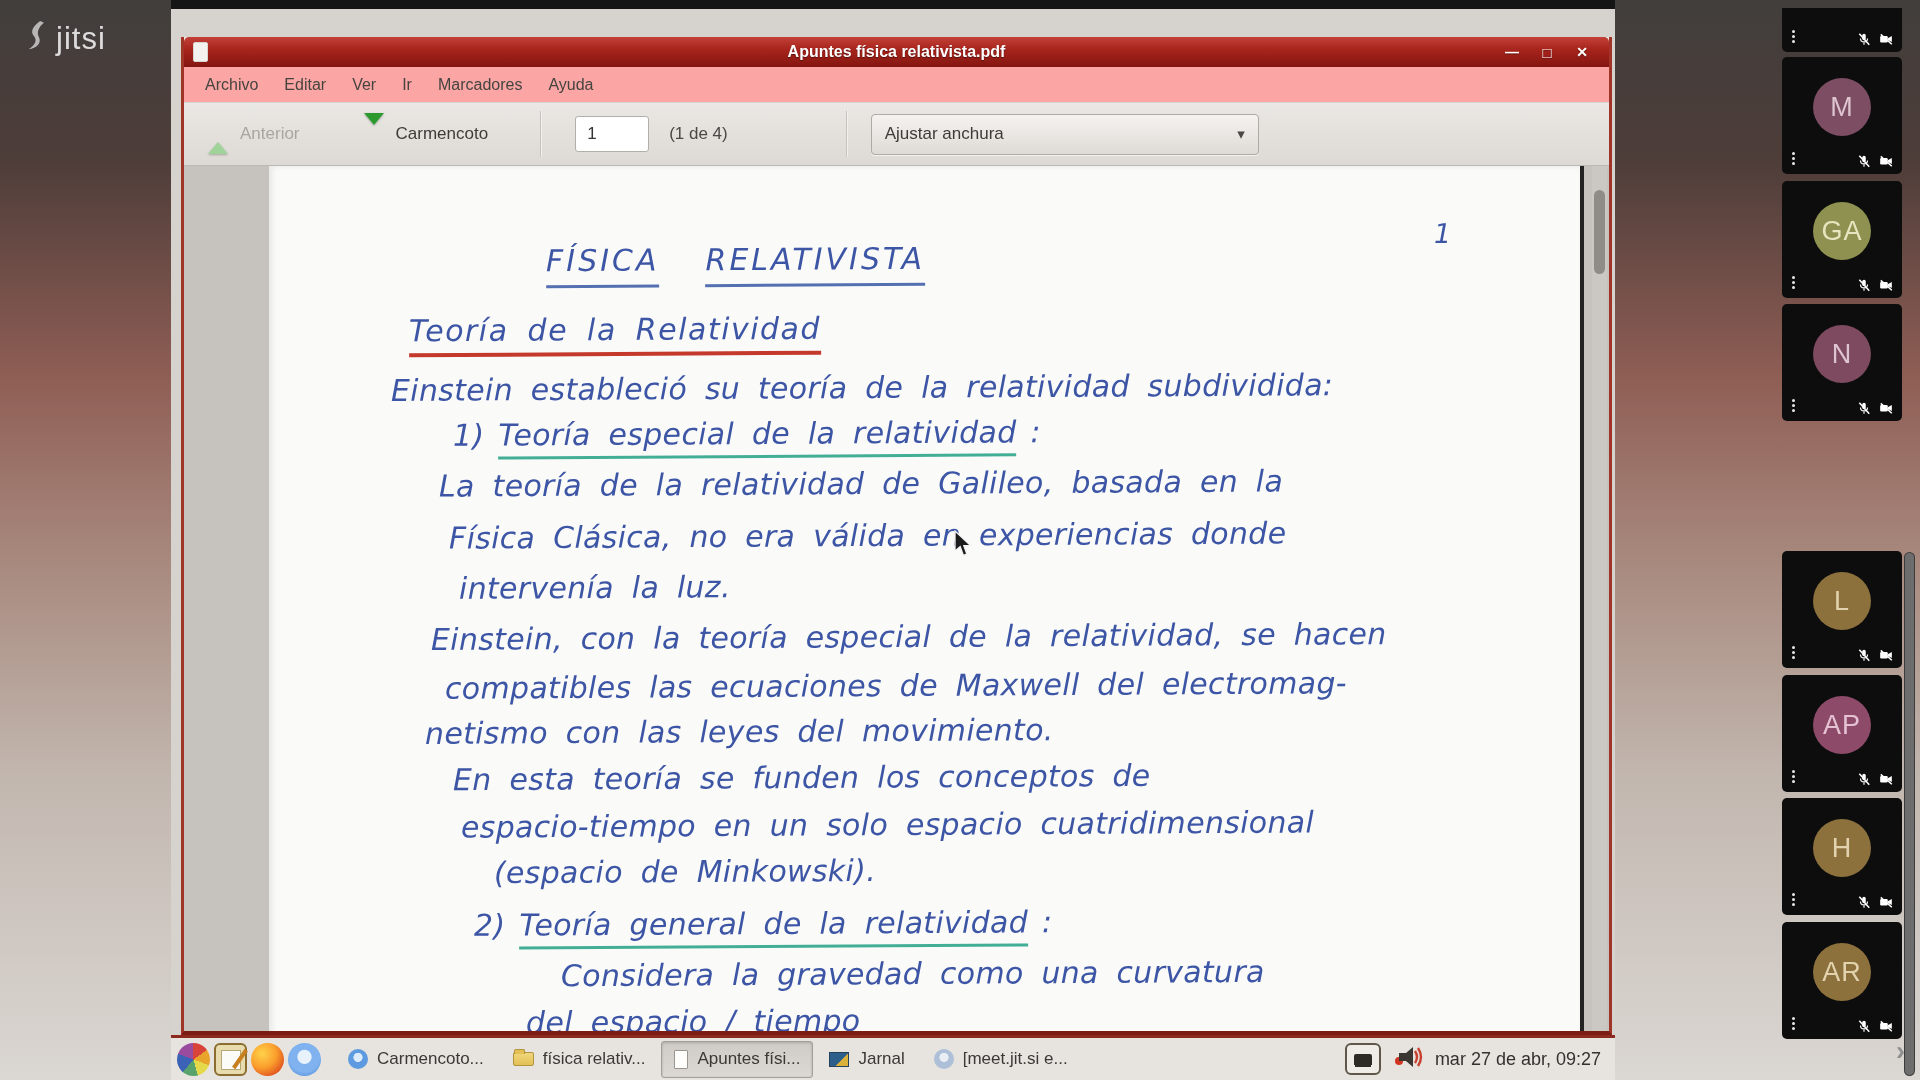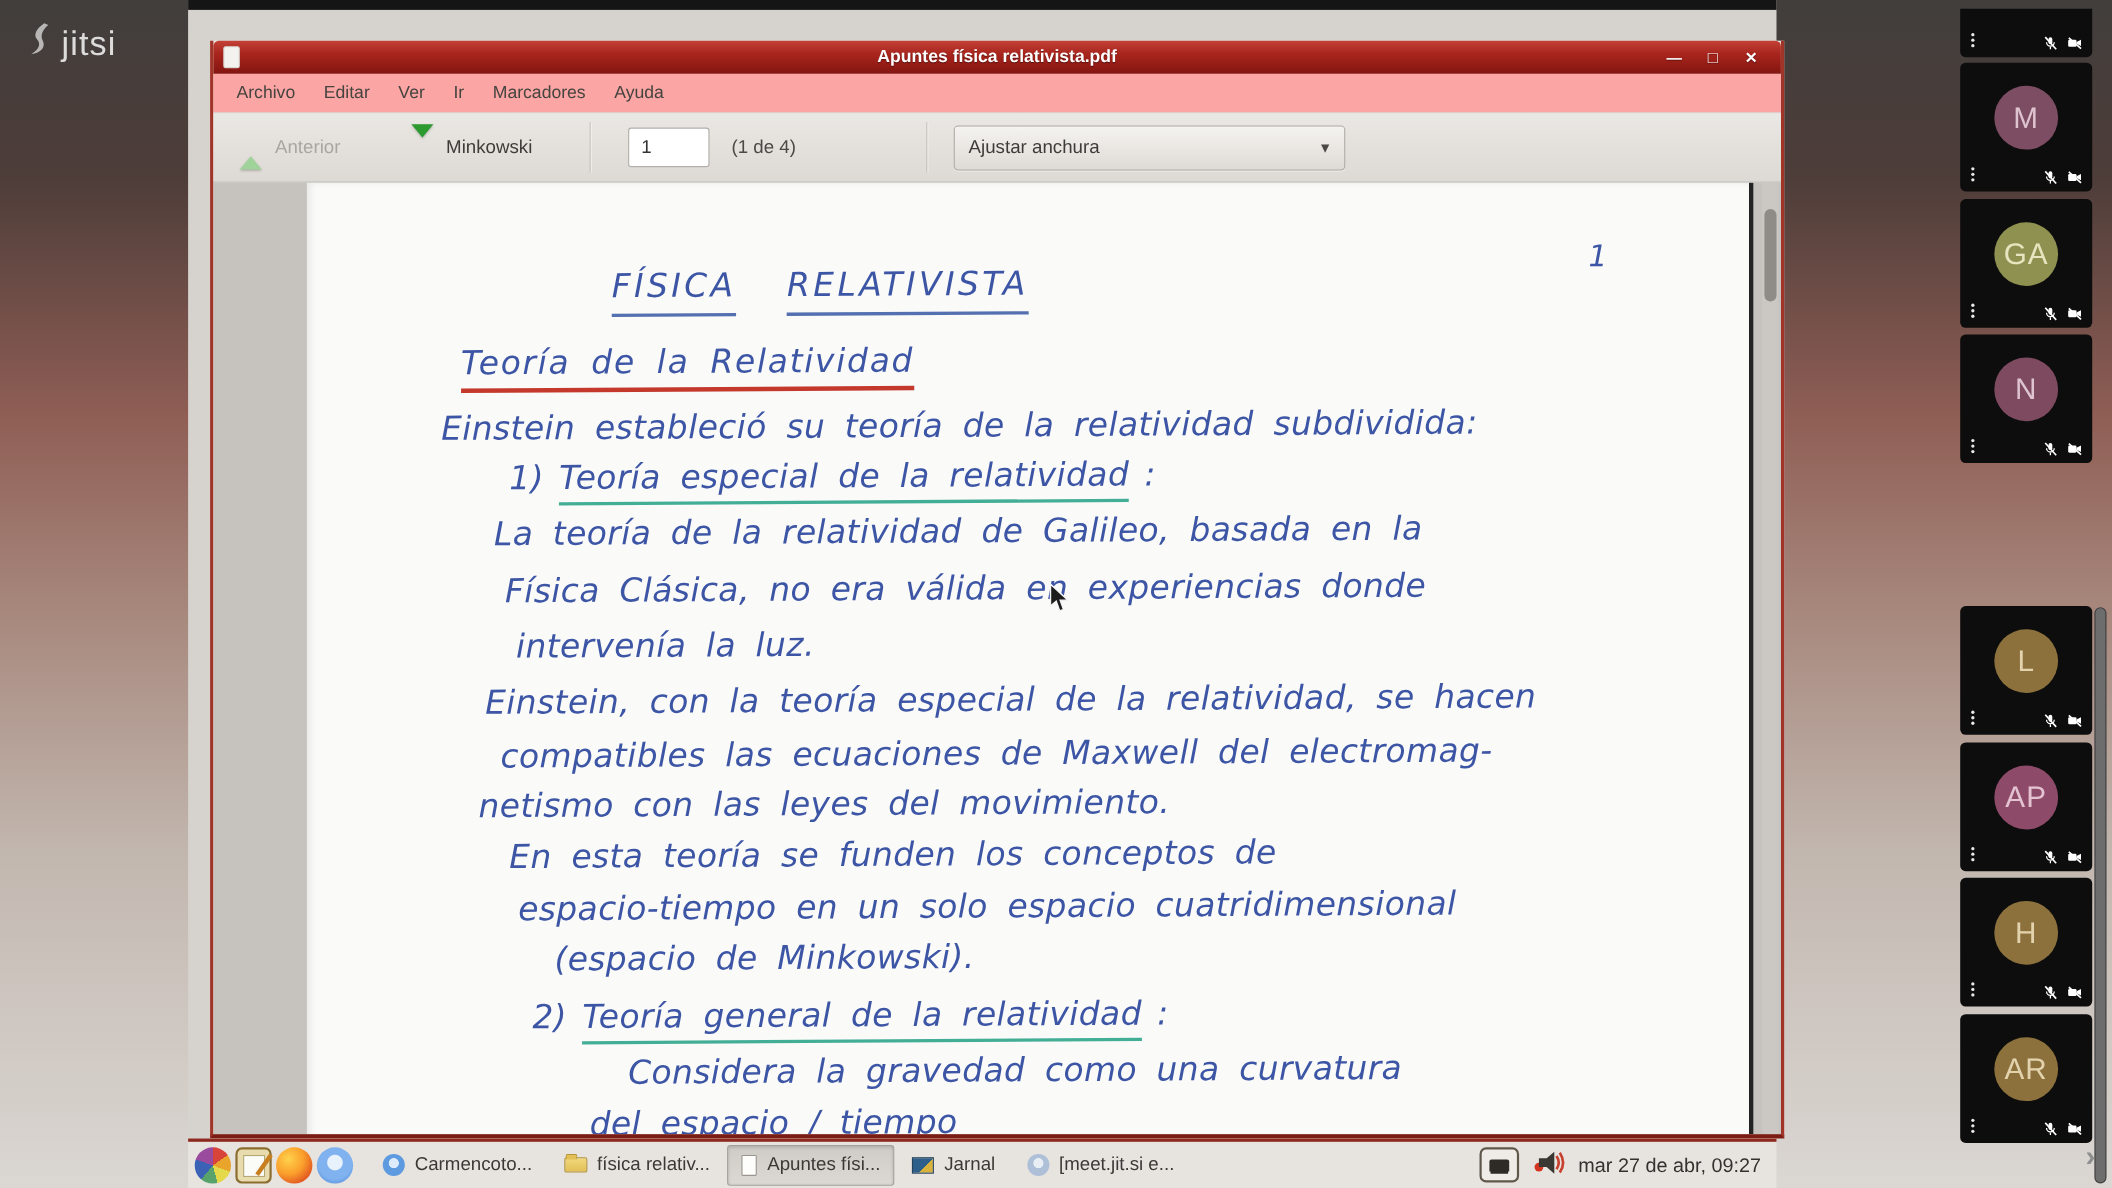--- a/index.html
+++ b/index.html
@@ -14,21 +14,21 @@
   .watermark { position:absolute; left:24px; top:20px; display:flex; align-items:center; gap:6px; z-index:1; }
   .watermark svg { opacity:.8; }
   .watermark .brand { color:rgba(255,255,255,.82); font-size:31px; font-weight:400; letter-spacing:1px; }
 
   
   .screen { position:absolute; left:171px; top:0; width:1444px; height:1080px; background:#d6d2cd; }
   .screen-topline { position:absolute; left:0; top:0; width:100%; height:9px; background:#151515; }
 
   
   .pdf-window {
-    position:absolute; left:20px; top:37px; width:1431px; height:998px;
+    position:absolute; left:10px; top:37px; width:1431px; height:998px;
     display:flex; flex-direction:column;
     border-left:3px solid #a03428; border-right:3px solid #a03428; border-bottom:4px solid #7c1d14;
     background:#eceae6;
   }
   .titlebar {
     height:30px; flex:0 0 30px;
     background:linear-gradient(180deg,#c44138 0%, #a8251d 40%, #841510 100%);
     display:flex; align-items:center; position:relative;
     border-radius:5px 5px 0 0;
   }
@@ -63,21 +63,21 @@
   .arrow-up .stem { background:#9fd39a; }
   .arrow .head-down { width:0; height:0; border-left:10px solid transparent; border-right:10px solid transparent; border-top:12px solid #2c9a2e; }
   .arrow-down .stem { background:#2c9a2e; }
   .tool-sep { width:1px; height:46px; background:#c6c3be; box-shadow:1px 0 0 #f2f0ec; }
   .page-entry {
     width:74px; height:36px; background:#fff; border:1px solid #b2afaa; border-radius:3px;
     font-size:17px; color:#333; padding-left:11px; display:flex; align-items:center;
   }
   .page-info { font-size:17px; color:#4a4945; }
   .zoom-combo {
-    width:356px; height:41px; border:1px solid #aeaba6; border-radius:4px;
+    width:388px; height:41px; border:1px solid #aeaba6; border-radius:4px;
     background:linear-gradient(180deg,#f5f3f0 0%, #dedbd6 100%);
     display:flex; align-items:center; padding:4px 13px; box-shadow:0 1px 0 rgba(255,255,255,.6);
   }
   .zoom-combo .zoom-label { font-size:17px; color:#3d3c38; flex:1; }
   .zoom-combo .caret { color:#4a4945; font-size:15px; }
 
   
   .viewport { position:relative; flex:1; background:#c6c3bf; overflow:hidden; }
   .page {
     position:absolute; left:85px; top:0; width:1315px; height:120%;
@@ -187,21 +187,21 @@
       <span class="menu-item">Ayuda</span>
     </div>
 
     <div class="toolbar">
       <div class="tool-btn" style="margin-left:24px;">
         <span class="arrow arrow-up"><span class="head-up"></span><span class="stem"></span></span>
         <span class="tool-label lbl-disabled">Anterior</span>
       </div>
       <div class="tool-btn" style="margin-left:64px;">
         <span class="arrow arrow-down"><span class="stem"></span><span class="head-down"></span></span>
-        <span class="tool-label lbl-normal">Minkowski</span>
+        <span class="tool-label lbl-normal">Carmencoto</span>
       </div>
       <div class="tool-sep" style="margin-left:52px;"></div>
       <div class="page-entry" style="margin-left:34px;">
         <span>1</span>
       </div>
       <span class="page-info" style="margin-left:20px;">(1 de 4)</span>
       <div class="tool-sep" style="margin-left:118px;"></div>
       <div class="zoom-combo" style="margin-left:24px;">
         <span class="zoom-label">Ajustar anchura</span>
         <span class="caret">▾</span>

